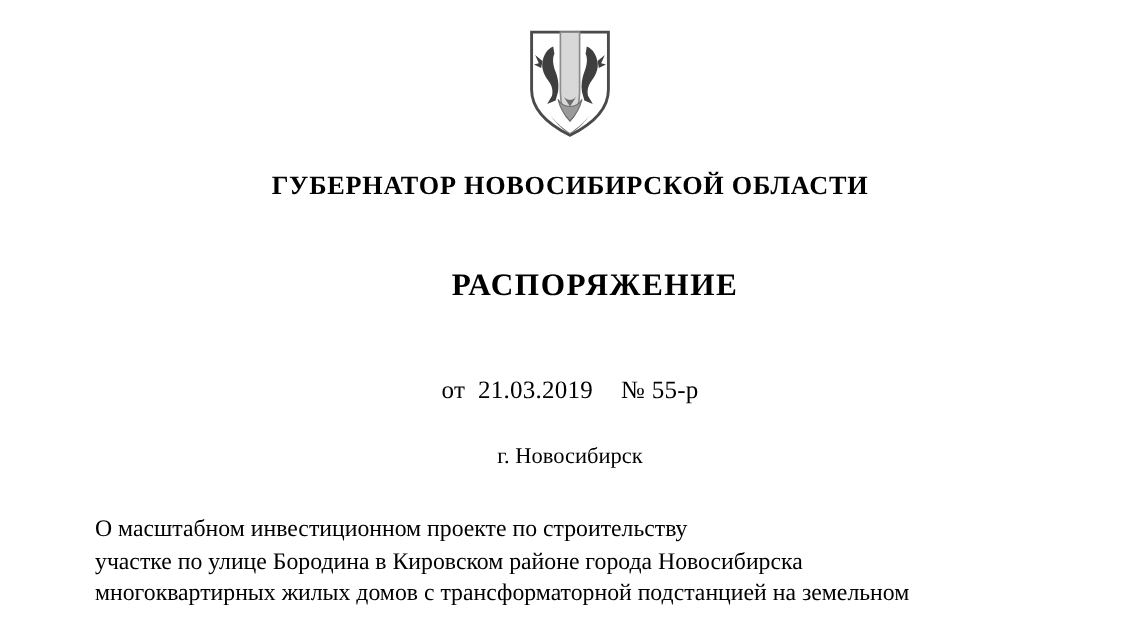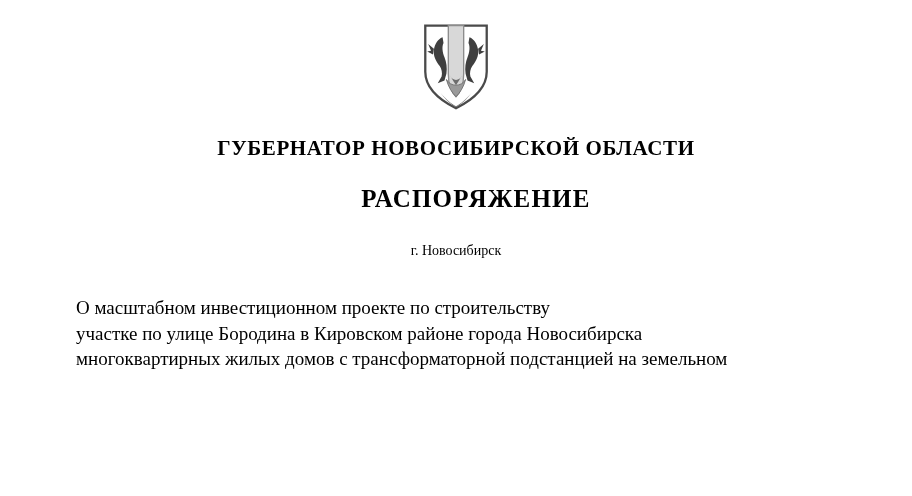--- a/index.html
+++ b/index.html
@@ -38,34 +38,34 @@
   .doc-authority {
     font-size: 21px;
     font-weight: bold;
     letter-spacing: 0.6px;
     margin-top: 22px;
   }
   .doc-type {
     font-size: 25px;
     font-weight: bold;
     letter-spacing: 1.2px;
-    margin-top: 24px;
+    margin-top: 54px;
     padding-left: 40px;
   }
   .doc-meta {
     font-size: 20px;
     margin-top: 58px;
     letter-spacing: 0.2px;
   }
   .doc-meta .gap {
     display: inline-block;
     width: 12px;
   }
   .doc-city {
-    font-size: 14px;
+    font-size: 18px;
     margin-top: 30px;
   }
   .doc-subject {
     font-size: 19px;
     line-height: 1.35;
     margin: 36px auto 0 auto;
     width: 760px;
   }
 </style>
 </head>
@@ -89,20 +89,26 @@
       <path d="M44 60 C46 66 54 66 56 60 C54 64 52 67 50 70 C48 67 46 64 44 60 Z" fill="#6d6d6d"></path>
       <path d="M40 64 C44 72 56 72 60 64 C58 72 54 78 50 82 C46 78 42 72 40 64 Z" fill="#9a9a9a" stroke="#6d6d6d" stroke-width="0.9"></path>
 
       <path d="M34 78 C40 86 45 90 50 93 C55 90 60 86 66 78 C60 85 55 89 50 92 C45 89 40 85 34 78 Z" fill="#6d6d6d"></path>
     </svg>
   </div>
 
   <div class="title-block">
     <div class="doc-authority">ГУБЕРНАТОР НОВОСИБИРСКОЙ ОБЛАСТИ</div>
     <div class="doc-type">РАСПОРЯЖЕНИЕ</div>
+    <div class="doc-meta">
+      <span>от</span>
+      <span>&nbsp;</span><span>21.03.2019</span>
+      <span class="gap"></span>
+      <span>№ 55-р</span>
+    </div>
     <div class="doc-city">г. Новосибирск</div>
   </div>
 
   <div class="doc-subject">
     <div>О масштабном инвестиционном проекте по строительству</div>
     <div>участке по улице Бородина в Кировском районе города Новосибирска</div>
     <div>многоквартирных жилых домов с трансформаторной подстанцией на земельном</div>
   </div>
 
 </div>

